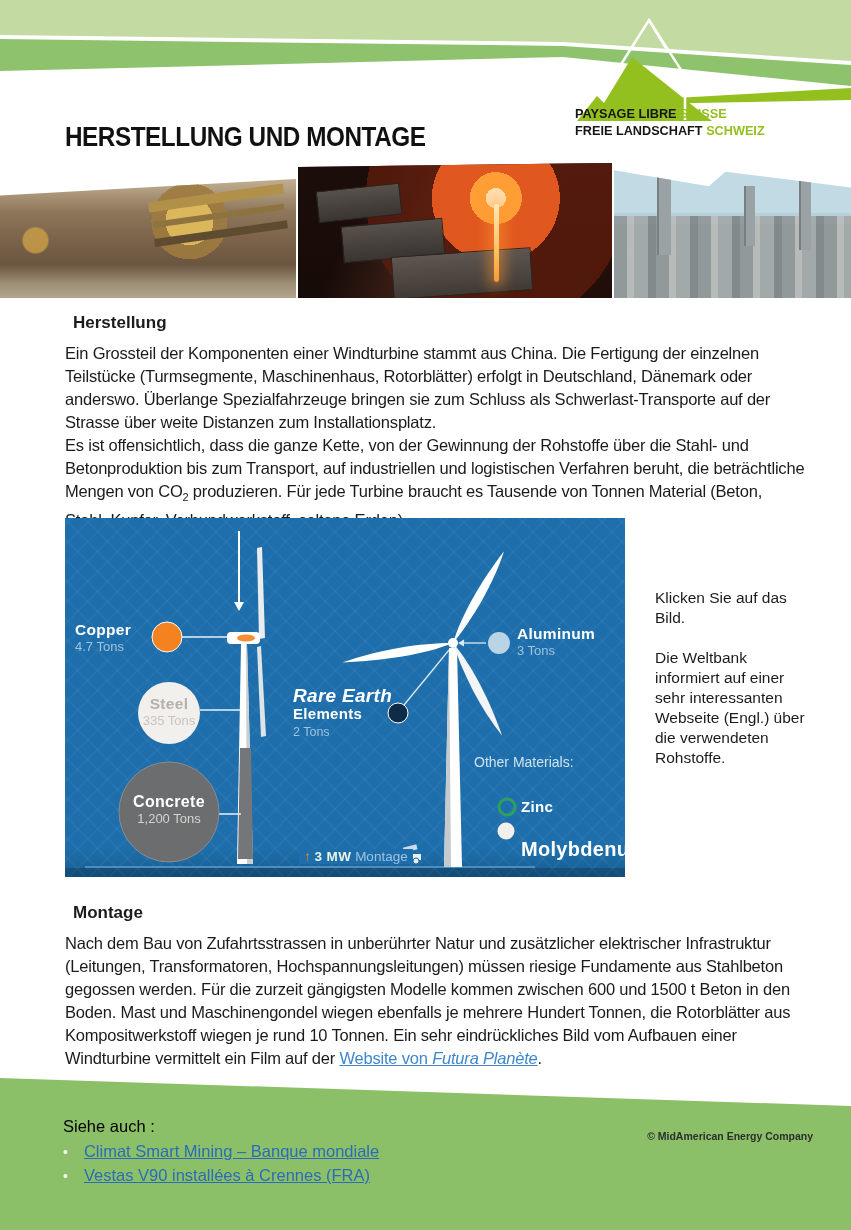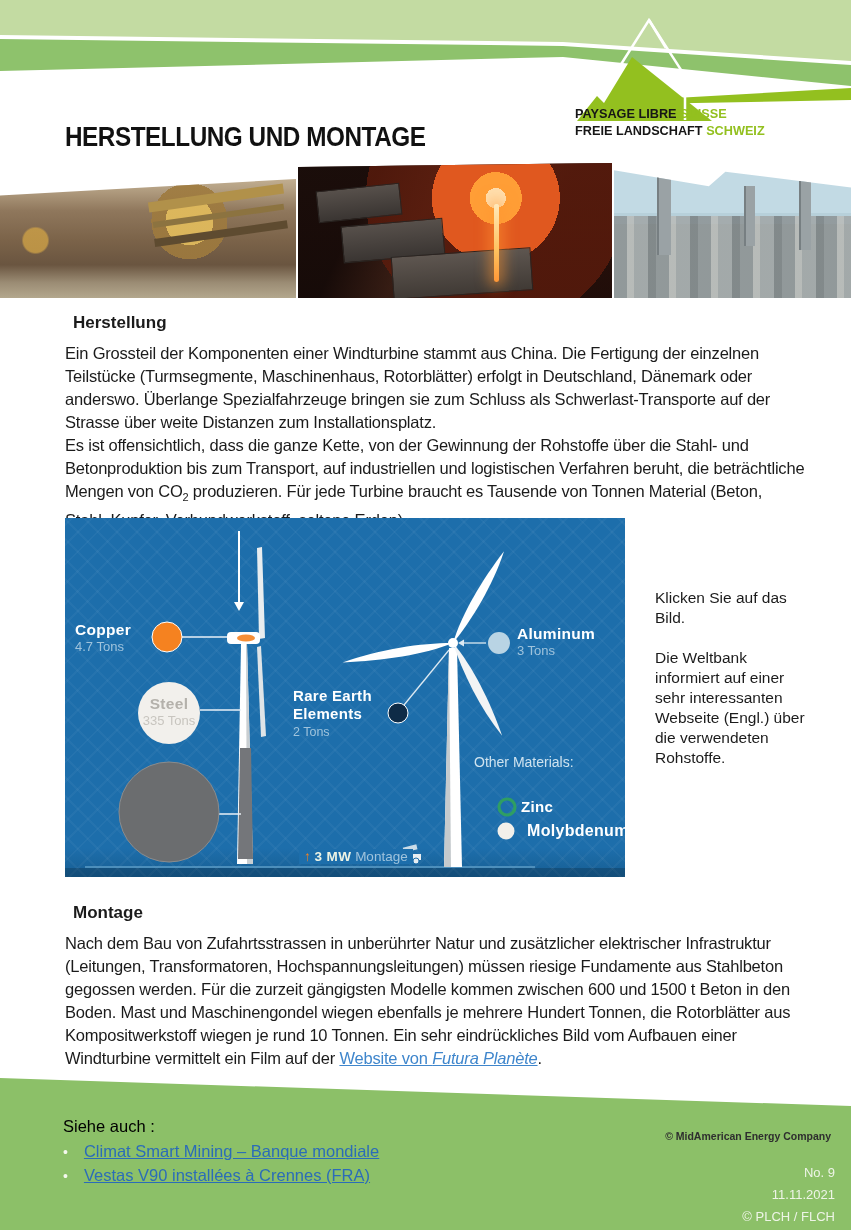--- a/index.html
+++ b/index.html
@@ -68,21 +68,21 @@
   .caption .rest{color:#9fc3dc;}
 
   
   .footer{position:absolute;left:0;top:1070px;width:851px;height:160px;background:#8cc068;
           clip-path:polygon(0 5%,100% 22.5%,100% 100%,0 100%);}
   .see-also{position:absolute;left:63px;top:47px;color:#000000;font-size:16.5px;}
   .footer ul{position:absolute;left:63px;top:72px;margin:0;padding:0;list-style:none;}
   .footer li{margin-bottom:5px;font-size:16.5px;display:flex;align-items:baseline;}
   .footer .bullet{color:#f4f8ee;margin-right:16px;font-size:14px;}
   .footer-link{color:#2b6cb8;text-decoration:underline;cursor:pointer;}
-  .credit{position:absolute;right:20px;top:60px;font-size:10.5px;color:#2e2e2e;font-weight:bold;}
+  .credit{position:absolute;right:38px;top:60px;font-size:10.5px;color:#2e2e2e;font-weight:bold;}
   .stamp{position:absolute;right:16px;top:92px;text-align:right;color:#eef4e7;font-size:13px;line-height:22px;}
 </style>
 </head>
 <body>
 
 <div class="page">
 
   <svg class="header-svg" viewBox="0 0 851 165">
     <polygon points="0,0 851,0 851,61 563,42 0,35" fill="#c3dba2"></polygon>
     <polygon points="0,39 563,46 851,65 851,86 563,57 0,71" fill="#8ec26c"></polygon>
@@ -187,32 +187,36 @@
     </svg>
 
     <div class="ig-label ig-right" style="left:10px;top:103px;width:76px;">
       <div class="ig-name">Copper</div>
       <div class="ig-amt">4.7 Tons</div>
     </div>
     <div class="ig-label ig-center" style="left:54px;top:177px;width:100px;">
       <div class="ig-name" style="color:#b4b1ab;">Steel</div>
       <div class="ig-amt" style="color:#c8c5bf;">335 Tons</div>
     </div>
+    <div class="ig-label ig-center" style="left:34px;top:275px;width:140px;">
+      <div class="ig-name" style="font-size:16px;">Concrete</div>
+      <div class="ig-amt" style="color:#d6d4d0;">1,200 Tons</div>
+    </div>
     <div class="ig-label ig-right" style="left:228px;top:169px;width:90px;line-height:18px;">
-      <div class="ig-name" style="font-size:15px;">Rare Earth</div>
+      <div class="ig-name" style="font-size:19px;font-style:italic;">Rare Earth</div>
       <div class="ig-name" style="font-size:15px;">Elements</div>
       <div class="ig-amt" style="font-size:12.5px;">2 Tons</div>
     </div>
     <div class="ig-label" style="left:452px;top:107px;">
       <div class="ig-name">Aluminum</div>
       <div class="ig-amt">3 Tons</div>
     </div>
     <div class="ig-label" style="left:385px;top:236px;font-size:14px;color:#cfe3ef;padding-left:24px;">Other Materials:</div>
     <div class="ig-label ig-name" style="left:456px;top:280px;font-size:15px;">Zinc</div>
-    <div class="ig-label ig-name" style="left:456px;top:304px;font-size:16px;margin-left:6px;">Molybdenum</div>
+    <div class="ig-label ig-name" style="left:456px;top:320px;font-size:20px;">Molybdenum</div>
     <div class="caption">
       <span class="arr">↑</span>
       <span class="bold">3 MW</span><span class="rest"> Montage</span>
     </div>
   </div>
 
   <div class="section" style="top:893px;">
     <h2>Montage</h2>
     <p><span>Nach dem Bau von Zufahrtsstrassen in unberührter Natur und zusätzlicher elektrischer Infrastruktur (Leitungen, Transformatoren, Hochspannungsleitungen) müssen riesige Fundamente aus Stahlbeton gegossen werden. Für die zurzeit gängigsten Modelle kommen zwischen 600 und 1500 t Beton in den Boden. Mast und Maschinengondel wiegen ebenfalls je mehrere Hundert Tonnen, die Rotorblätter aus Kompositwerkstoff wiegen je rund 10 Tonnen. Ein  sehr eindrückliches Bild vom Aufbauen einer Windturbine vermittelt ein Film auf der </span><span class="body-link"><span>Website von </span><span class="it">Futura Planète</span></span><span>.</span></p>
   </div>
@@ -223,20 +227,15 @@
       <li>
         <span class="bullet">•</span>
         <a class="footer-link">Climat Smart Mining – Banque mondiale</a>
       </li>
       <li>
         <span class="bullet">•</span>
         <a class="footer-link">Vestas V90 installées à Crennes (FRA)</a>
       </li>
     </ul>
     <div class="credit">© MidAmerican Energy Company</div>
-    <div class="stamp">
-      <div>No. 9</div>
-      <div>11.11.2021</div>
-      <div>© PLCH / FLCH</div>
-    </div>
   </div>
 
 </div>
 
 </body></html>

